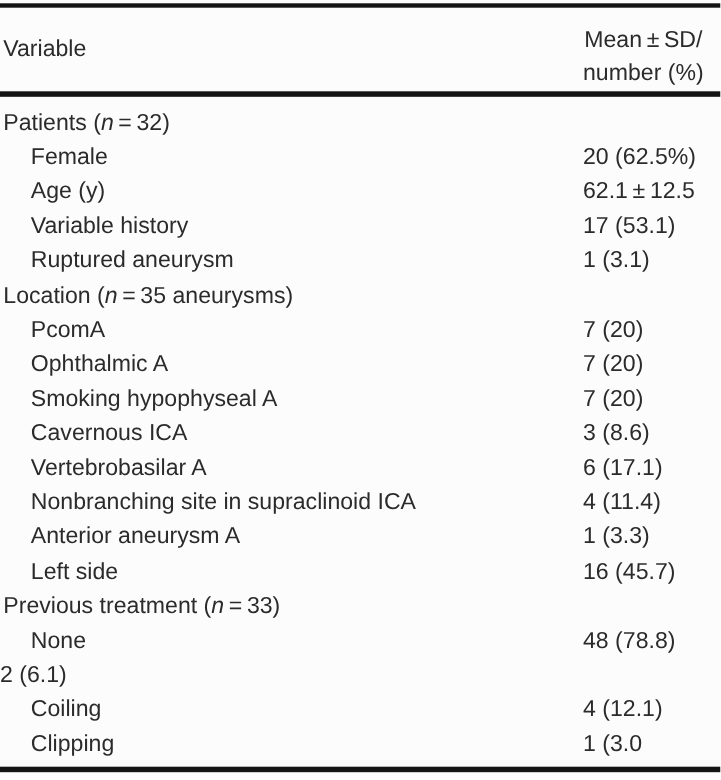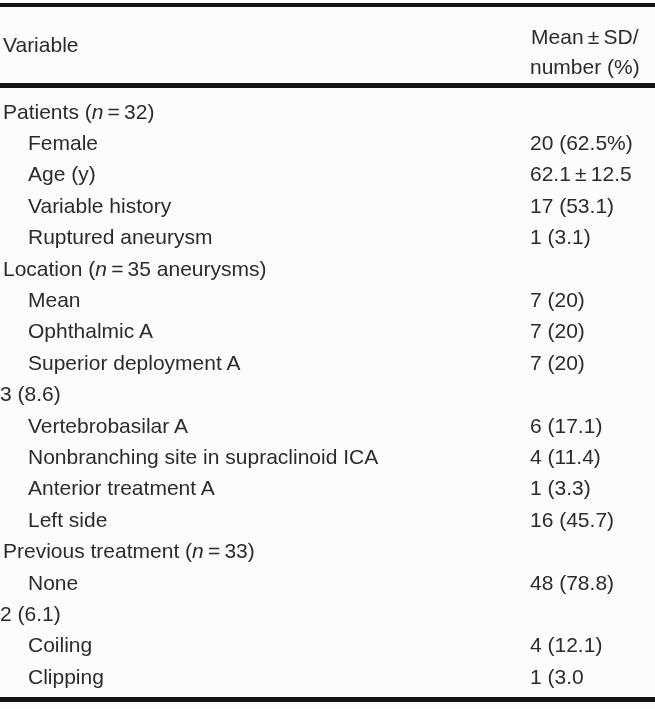--- a/index.html
+++ b/index.html
@@ -109,50 +109,51 @@
       <div class="label">Ruptured aneurysm</div>
       <div class="value">1 (3.1)</div>
     </div>
 
     <div class="row section">
       <div class="label"><span>Location (</span><span class="nvar">n</span><span> = 35 aneurysms)</span></div>
       <div class="value"></div>
     </div>
 
     <div class="row item">
-      <div class="label">Mean</div>
+      <div class="label">PcomA</div>
       <div class="value">7 (20)</div>
     </div>
 
     <div class="row item">
       <div class="label">Ophthalmic A</div>
       <div class="value">7 (20)</div>
     </div>
 
     <div class="row item">
-      <div class="label">Superior deployment A</div>
+      <div class="label">Smoking hypophyseal A</div>
       <div class="value">7 (20)</div>
     </div>
 
     <div class="row item">
+      <div class="label">Cavernous ICA</div>
       <div class="value">3 (8.6)</div>
     </div>
 
     <div class="row item">
       <div class="label">Vertebrobasilar A</div>
       <div class="value">6 (17.1)</div>
     </div>
 
     <div class="row item">
       <div class="label">Nonbranching site in supraclinoid ICA</div>
       <div class="value">4 (11.4)</div>
     </div>
 
     <div class="row item">
-      <div class="label">Anterior treatment A</div>
+      <div class="label">Anterior aneurysm A</div>
       <div class="value">1 (3.3)</div>
     </div>
 
     <div class="row item">
       <div class="label">Left side</div>
       <div class="value">16 (45.7)</div>
     </div>
 
     <div class="row section">
       <div class="label"><span>Previous treatment (</span><span class="nvar">n</span><span> = 33)</span></div>

